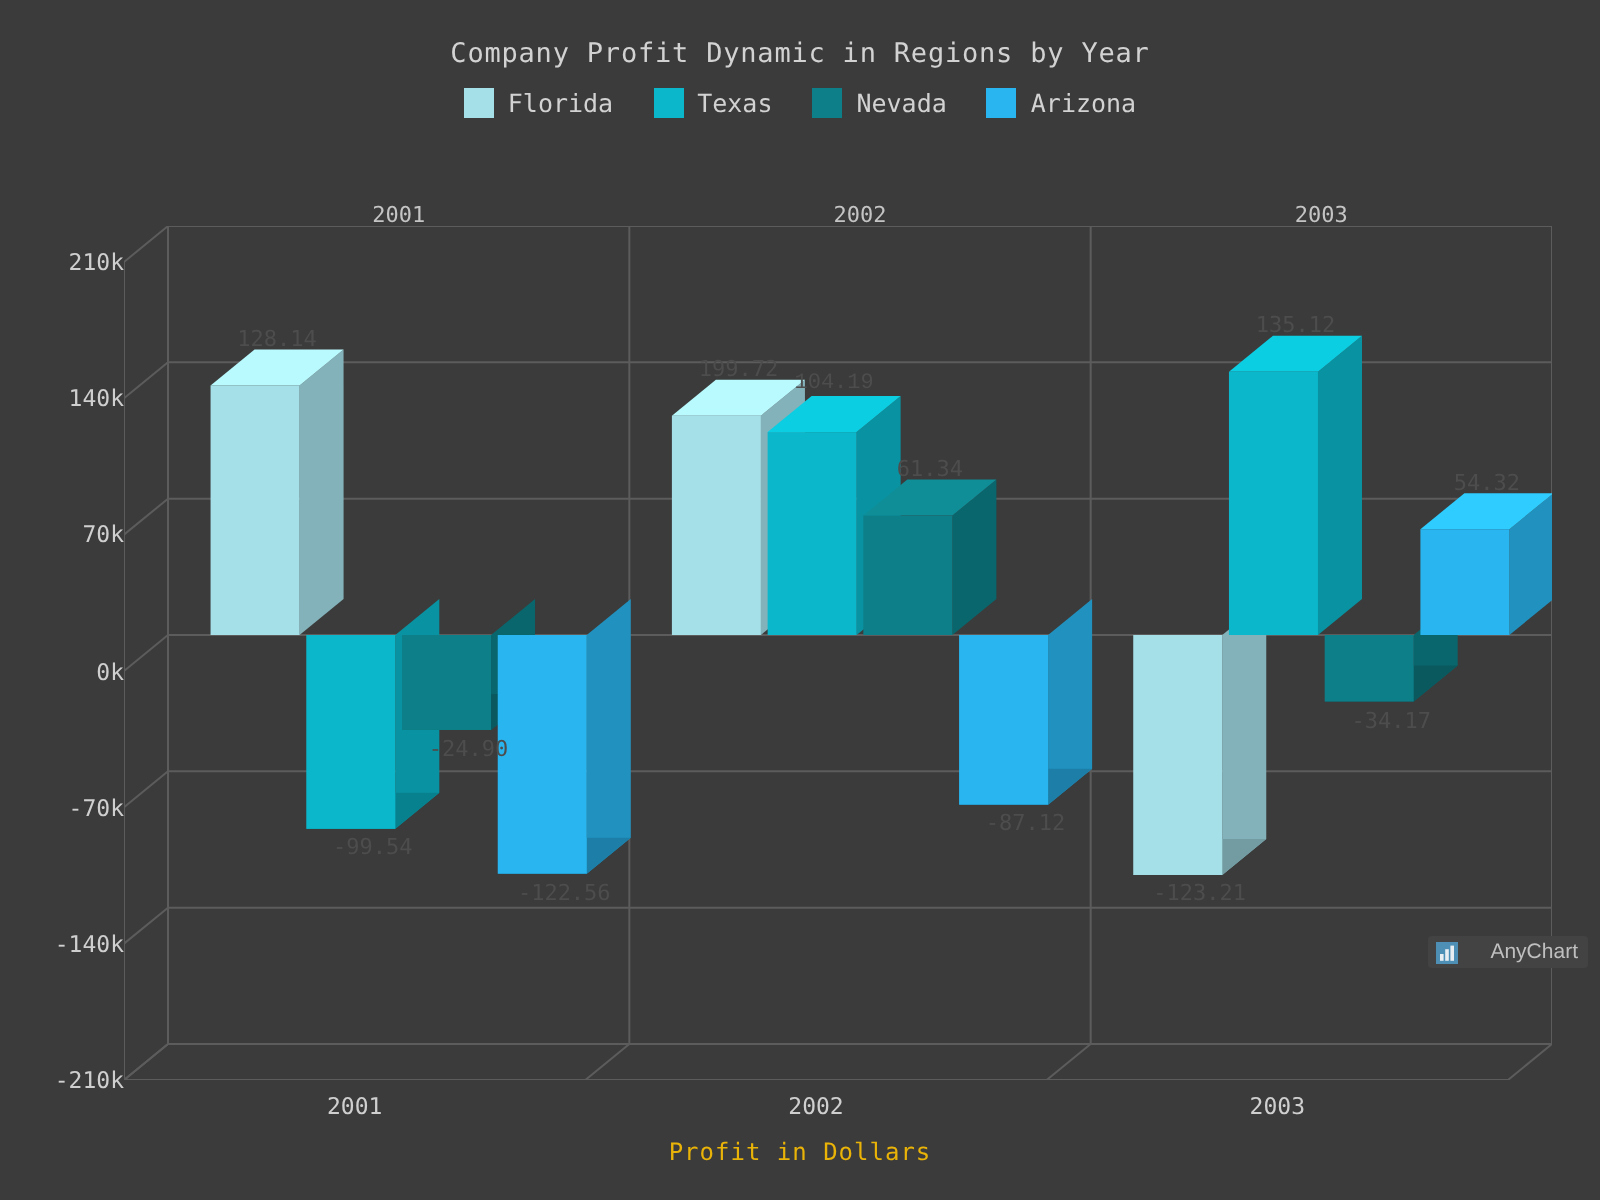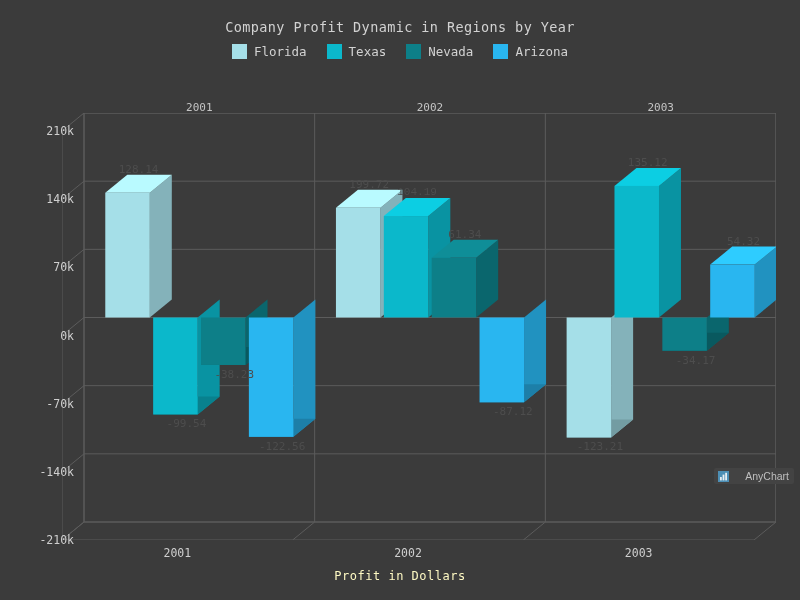--- a/index.html
+++ b/index.html
@@ -76,21 +76,21 @@
     right: 0;
     width: 60px;
     text-align: right;
     font-size: 11.5px;
     color: #cfcfcf;
     transform: translateY(-50%);
     white-space: nowrap;
   }
   #yaxis-labels {
     position: absolute;
-    left: 16px; top: 113px;
+    left: 4px; top: 113px;
     width: 58px;
     height: 427px;
   }
 
   .xtick {
     position: absolute;
     font-size: 11.5px;
     color: #cfcfcf;
     text-align: center;
     transform: translateX(-50%);
@@ -117,21 +117,21 @@
     width: 800px;
     height: 16px;
   }
 
   .axis-title {
     position: absolute;
     left: 0; top: 569px;
     width: 800px;
     text-align: center;
     font-size: 12px;
-    color: #fef9c3;
+    color: #eab308;
     letter-spacing: .5px;
     white-space: nowrap;
   }
 
   
   .dlabel {
     position: absolute;
     font-size: 11px;
     color: #4d4d4d;
     white-space: nowrap;
@@ -278,21 +278,21 @@
           <polygon points="692.7181166666667,151.60266666666666 714.7181166666667,133.60266666666666 714.7181166666667,186.5 692.7181166666667,204.5" fill="rgb(33,146,192)"></polygon>
           <polygon points="648.2052166666666,151.60266666666666 670.2052166666666,133.60266666666666 714.7181166666667,133.60266666666666 692.7181166666667,151.60266666666666" fill="rgb(46,204,255)"></polygon>
           <rect x="648.2052166666666" y="151.60266666666666" width="44.5129" height="52.897333333333336" fill="#29b6f0"></rect>
         </g>
       </svg>
   </div>
 
   <div id="dlabels">
       <div class="dlabel" style="left: 138.538px; top: 162.716px; text-align: right;">128.14</div>
       <div class="dlabel" style="left: 186.402px; top: 417.433px;">-99.54</div>
-      <div class="dlabel" style="left: 234.265px; top: 367.983px;">-38.23</div>
+      <div class="dlabel" style="left: 234.265px; top: 367.983px;">-24.90</div>
       <div class="dlabel" style="left: 282.128px; top: 439.85px;">-122.56</div>
       <div class="dlabel" style="left: 369.205px; top: 177.839px;">199.72</div>
       <div class="dlabel" style="left: 417.068px; top: 186.039px; font-family: Liberation Mono, monospace;">104.19</div>
       <div class="dlabel" style="left: 464.932px; top: 227.767px;">61.34</div>
       <div class="dlabel" style="left: 512.795px; top: 405.338px;">-87.12</div>
       <div class="dlabel" style="left: 599.872px; top: 440.483px;">-123.21</div>
       <div class="dlabel" style="left: 647.735px; top: 155.919px;">135.12</div>
       <div class="dlabel" style="left: 695.598px; top: 353.775px;">-34.17</div>
       <div class="dlabel" style="left: 743.462px; top: 234.603px;">54.32</div>
     </div>

